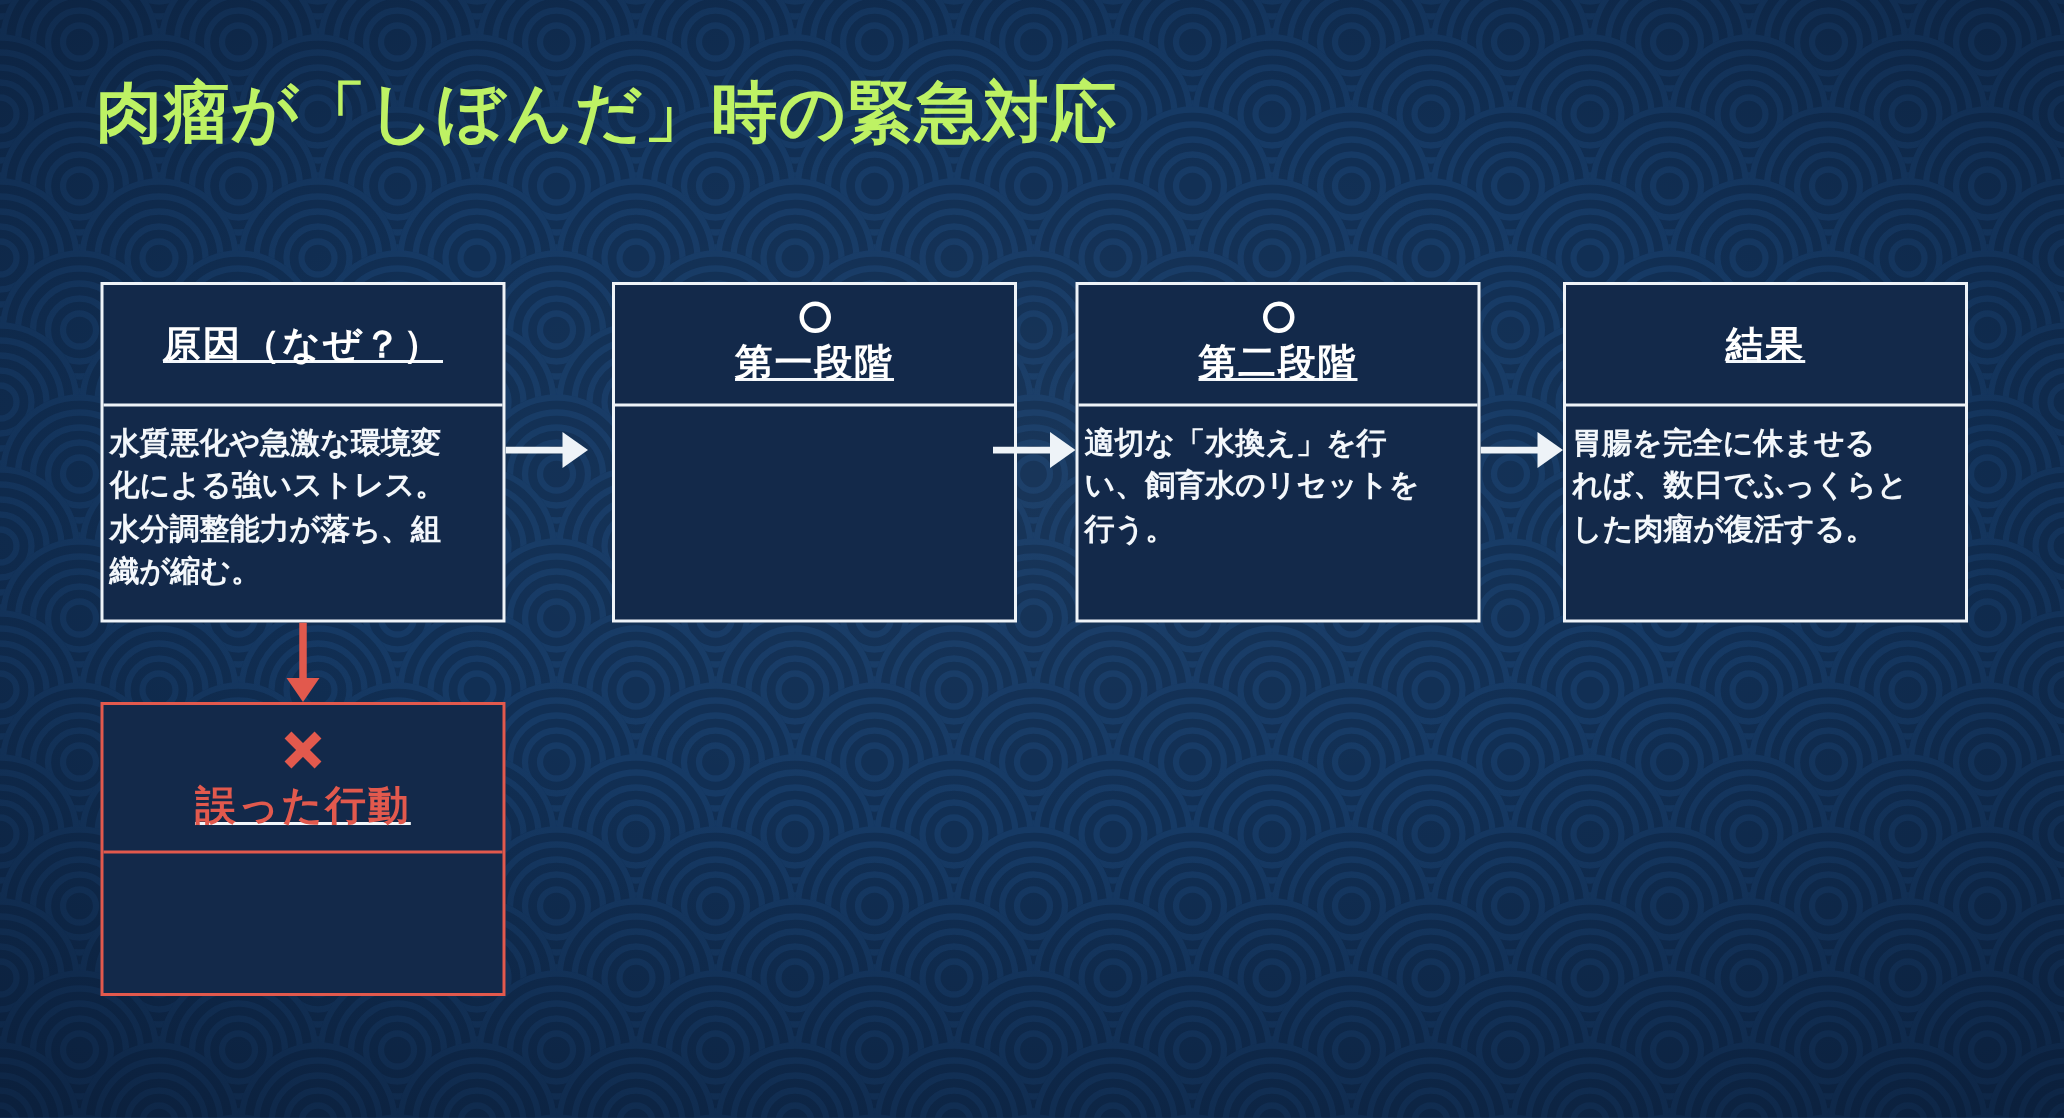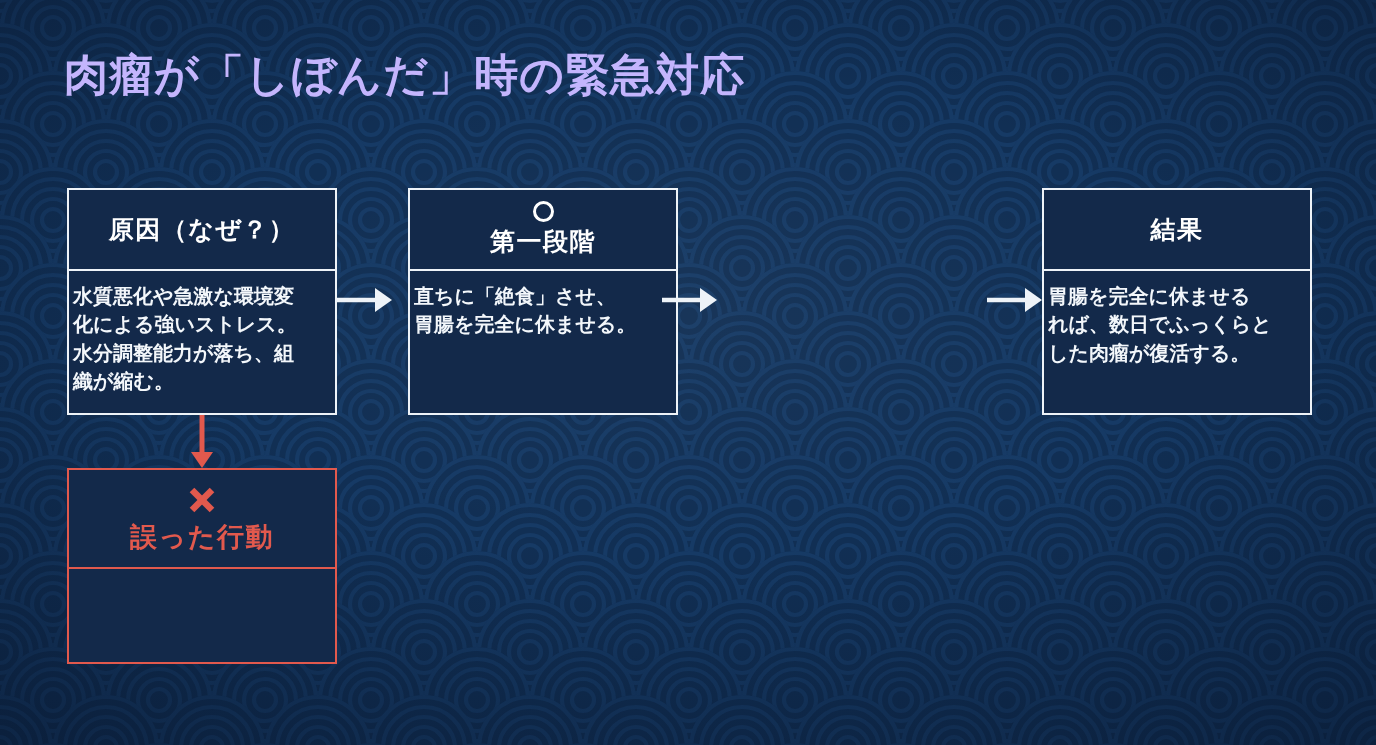--- a/index.html
+++ b/index.html
@@ -13,32 +13,32 @@
   .bg{position:absolute;left:0;top:0;z-index:0}
   .vignette{
     position:absolute;inset:0;z-index:1;pointer-events:none;
     background:radial-gradient(ellipse 78% 72% at 50% 42%,
       rgba(255,255,255,0.03) 0%, rgba(255,255,255,0) 45%, rgba(4,14,33,0.45) 100%);
   }
   .layer{position:absolute;inset:0;z-index:2}
   .title{
     position:absolute;left:64px;top:52px;
     font-family:"Liberation Serif","DejaVu Serif",serif;
-    font-weight:700;font-size:44px;line-height:1.1;letter-spacing:1px;color:#c4b5fd;
+    font-weight:700;font-size:44px;line-height:1.1;letter-spacing:1px;color:#bef264;
   }
   .fbox{
     position:absolute;width:270px;height:227px;
     border:2.5px solid var(--box-border,#eef3f8);
     background:var(--box-fill,#13294a);
     display:flex;flex-direction:column;
   }
   .fbox-head{
     flex:0 0 81px;
     border-bottom:2.5px solid var(--box-border,#eef3f8);
-    display:flex;flex-direction:column;align-items:center;justify-content:center;gap:3px;
+    display:flex;flex-direction:column;align-items:center;justify-content:center;gap:3px;text-decoration:underline;
   }
   .head-label{
     font-family:"Liberation Serif","DejaVu Serif",serif;
     font-weight:700;font-size:25px;color:#ffffff;letter-spacing:1.5px;white-space:nowrap;
   }
   .circle-marker{
     width:21px;height:21px;border:3.5px solid #ffffff;border-radius:50%;flex:0 0 auto;
   }
   .fbox-body{
     flex:1;padding:11px 4px;
@@ -1784,24 +1784,31 @@
 化による強いストレス。
 水分調整能力が落ち、組
 織が縮む。</div>
   </section>
 
   <section class="fbox" style="left:408px;top:188px">
     <header class="fbox-head">
       <div class="circle-marker"></div>
       <div class="head-label">第一段階</div>
     </header>
-    <div class="fbox-body">直ちに「絶食」させ、
-胃腸を完全に休ませる。</div>
   </section>
 
+  <section class="fbox" style="left:717px;top:188px">
+    <header class="fbox-head">
+      <div class="circle-marker"></div>
+      <div class="head-label">第二段階</div>
+    </header>
+    <div class="fbox-body">適切な「水換え」を行
+い、飼育水のリセットを
+行う。</div>
+  </section>
 
   <section class="fbox" style="left:1042px;top:188px">
     <header class="fbox-head">
       <div class="head-label">結果</div>
     </header>
     <div class="fbox-body">胃腸を完全に休ませる
 れば、数日でふっくらと
 した肉瘤が復活する。</div>
   </section>
 

